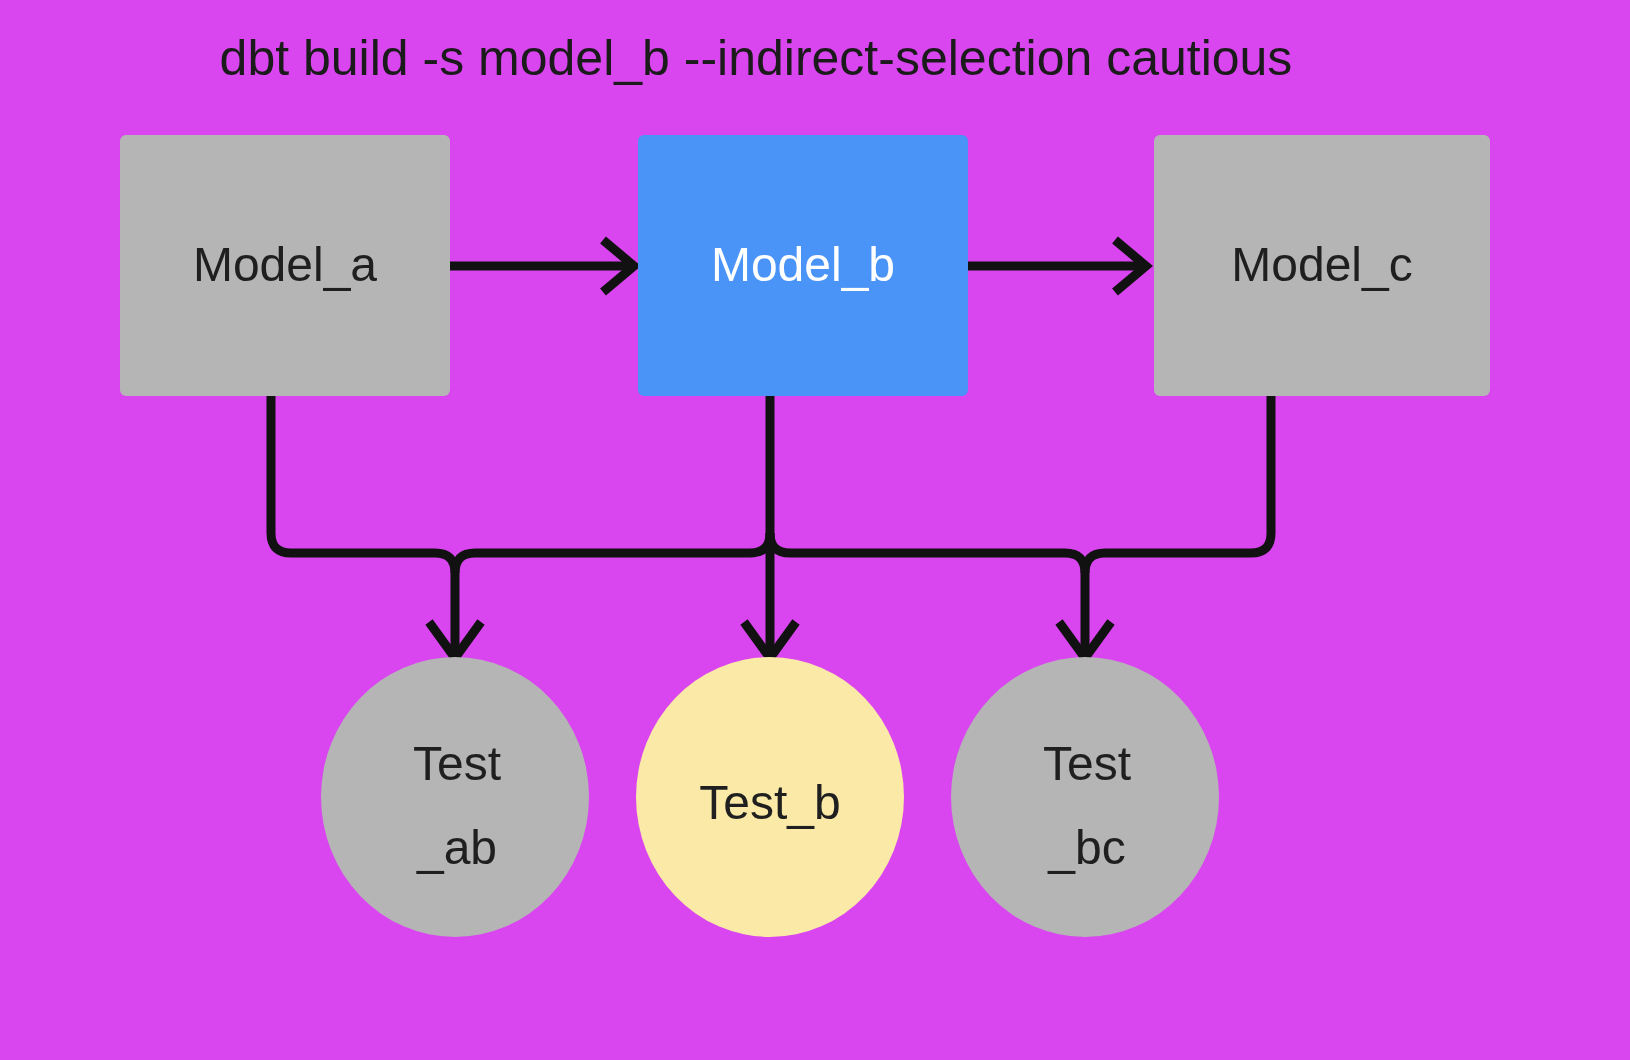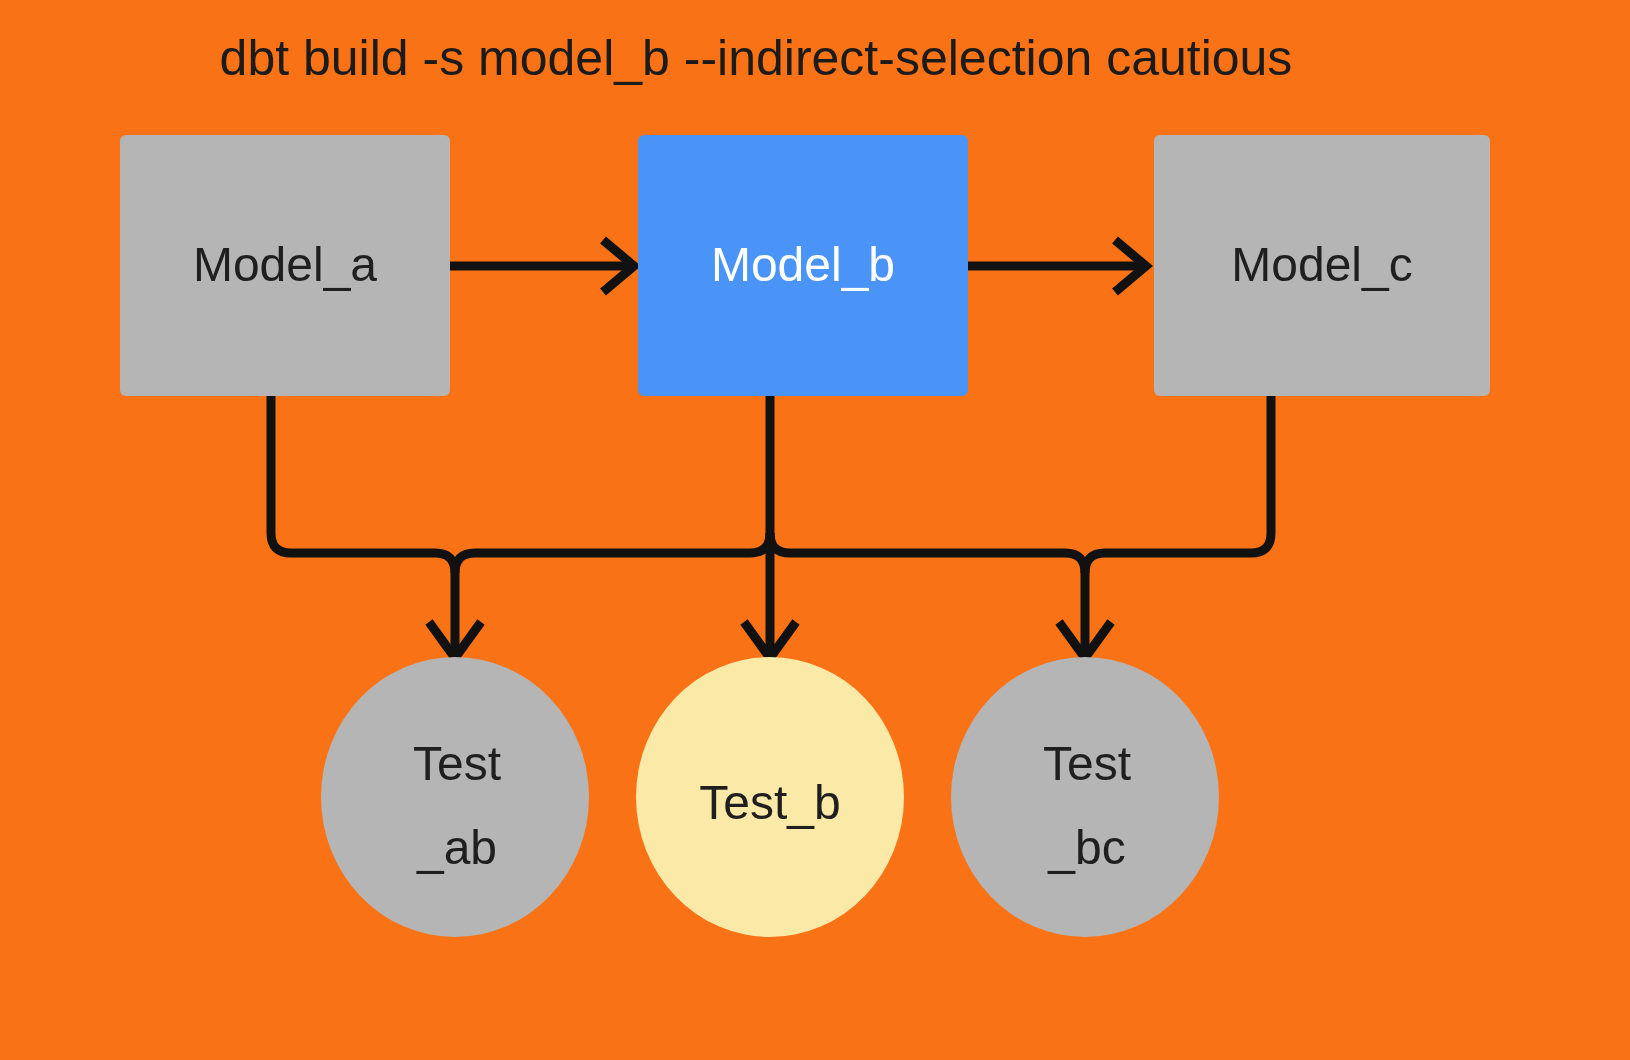--- a/index.html
+++ b/index.html
@@ -10,21 +10,21 @@
   body {
     width: 1630px;
     height: 1060px;
     font-family: "Liberation Sans", sans-serif;
     overflow: hidden;
   }
   #diagram-root {
     position: relative;
     width: 1630px;
     height: 1060px;
-    background: #f97316;
+    background: #d946ef;
   }
   #diagram-svg {
     position: absolute;
     top: 0;
     left: 0;
     width: 1630px;
     height: 1060px;
   }
   .title-text {
     font-size: 50px;

